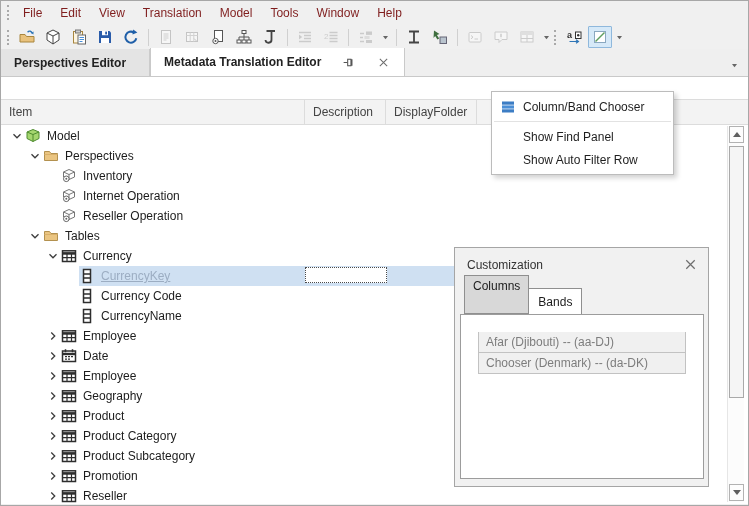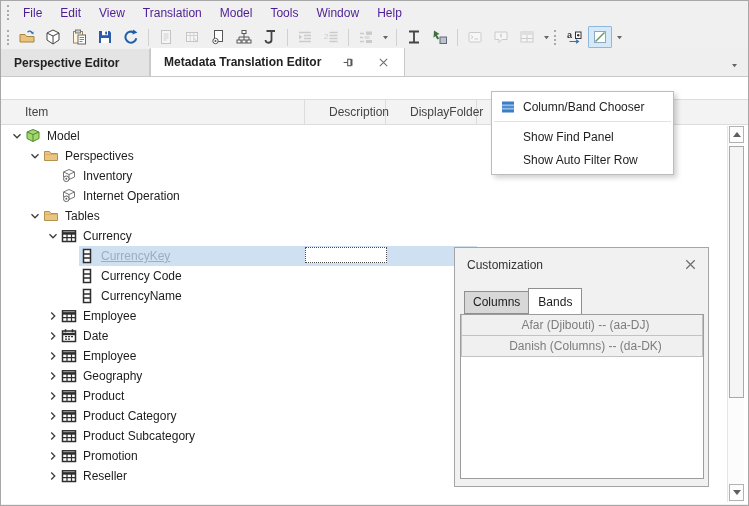--- a/index.html
+++ b/index.html
@@ -5,21 +5,21 @@
   html,body{margin:0;padding:0;background:#d8d8d8;}
   *{box-sizing:border-box;user-select:none;cursor:default;}
   .window{
     position:relative;width:749px;height:506px;background:#efefef;
     border:1px solid #a7a7a7;overflow:hidden;
     font-family:"Liberation Sans","DejaVu Sans",sans-serif;font-size:12px;color:#1c1c1c;
   }
   
   .menubar{position:absolute;left:0;top:0;right:0;height:23px;background:#f0f0f0;display:flex;align-items:center;padding-left:5px;}
   .bar-grip{width:3px;height:15px;border-left:2px dotted #a9a9a9;margin:0 4px 0 1px;}
-  .menu-item{padding:0 9px;height:100%;display:flex;align-items:center;color:#4c1d95;}
+  .menu-item{padding:0 9px;height:100%;display:flex;align-items:center;color:#7f1d1d;}
   
   .toolbar{position:absolute;left:0;top:23px;right:0;height:26px;background:#f0f0f0;display:flex;align-items:center;padding-left:5px;}
   .tb-btn{width:24px;height:22px;display:flex;align-items:center;justify-content:center;border:1px solid transparent;border-radius:1px;margin:0 1px;}
   .tb-btn.active{background:#d6e9f8;border-color:#8fb8dc;}
   .tb-btn.disabled .ico{opacity:.42;filter:grayscale(1);}
   .ico{width:16px;height:16px;display:block;}
   .tb-sep{width:1px;height:17px;background:#d0d0d0;margin:0 4px;flex:0 0 1px;}
   .tb-caret{width:12px;height:22px;display:flex;align-items:center;justify-content:center;margin-right:1px;}
   .tb-caret svg{width:9px;height:9px;}
   
@@ -28,21 +28,21 @@
   .tab:nth-of-type(1){min-width:149px;}
   .tab:nth-of-type(2){min-width:151px;}
   .tab.active{background:#fff;height:28px;border-left:1px solid #c9c9c9;border-right:1px solid #c9c9c9;position:relative;z-index:2;min-width:216px;gap:11px;}
   .tab-ctrl{width:16px;height:16px;margin-left:8px;display:flex;align-items:center;justify-content:center;}
   .tab-ctrl svg{width:13px;height:13px;}
   .tab-overflow{position:absolute;right:8px;top:10px;width:10px;height:10px;}
   .tab-overflow svg{width:9px;height:9px;}
   
   .content{position:absolute;left:0;top:76px;width:747px;height:427px;background:#fff;}
   .grid-header{position:absolute;left:0;top:22px;right:0;height:26px;background:#f3f3f3;border-top:1px solid #dcdcdc;border-bottom:1px solid #dcdcdc;display:flex;color:#444;}
-  .gh-cell{border-right:1px solid #dcdcdc;display:flex;align-items:center;padding-left:24px;height:100%;}
+  .gh-cell{border-right:1px solid #dcdcdc;display:flex;align-items:center;padding-left:8px;height:100%;}
   .gh-fill{flex:1;}
   .rows{position:absolute;left:0;top:49px;right:17px;bottom:0;overflow:hidden;}
   .trow{position:relative;height:20px;display:flex;align-items:center;white-space:nowrap;}
   .t-ind{flex:0 0 auto;height:1px;}
   .t-chev{width:16px;height:16px;flex:0 0 16px;display:flex;align-items:center;justify-content:center;position:relative;z-index:1;}
   .t-chev svg{width:14px;height:14px;}
   .t-ico{width:16px;height:16px;flex:0 0 16px;margin-right:6px;display:flex;align-items:center;justify-content:center;position:relative;z-index:1;}
   .t-label{position:relative;z-index:1;}
   .row-hl{position:absolute;left:78px;width:398px;top:0;bottom:0;background:#cfe0f2;}
   .trow.selected .t-label{color:#9cadc2;text-decoration:underline;}
@@ -59,23 +59,23 @@
   .ctxmenu{position:absolute;left:490px;top:90px;width:183px;background:#fff;border:1px solid #bcbcbc;box-shadow:3px 3px 5px rgba(0,0,0,.18);z-index:10;padding:3px 0;}
   .cm-item{height:23px;display:flex;align-items:center;position:relative;padding-left:31px;color:#1e1e1e;}
   .cm-icon{position:absolute;left:8px;top:50%;transform:translateY(-50%);width:16px;height:16px;}
   .cm-sep{height:1px;background:#e2e2e2;margin:3px 2px;}
   
   .custpanel{position:absolute;left:453px;top:246px;width:255px;height:240px;background:#f1f1f1;border:1px solid #a5a5a5;z-index:5;}
   .cp-title{position:absolute;left:12px;top:10px;color:#333;}
   .cp-close{position:absolute;right:10px;top:9px;width:15px;height:15px;}
   .cp-close svg{width:15px;height:15px;}
   .cp-tabs{position:absolute;left:9px;top:39px;height:27px;display:flex;align-items:flex-end;}
-  .cp-tab{padding:3px 8px 4px;background:#d8d8d8;border:1px solid #8f8f8f;margin-right:-1px;color:#1c1c1c;}
+  .cp-tab{padding:3px 8px 20px;background:#d8d8d8;border:1px solid #8f8f8f;margin-right:-1px;color:#1c1c1c;}
   .cp-tab.active{background:#fff;padding:6px 9px 5px;border-bottom:none;position:relative;z-index:2;}
-  .cp-list{position:absolute;left:5px;top:66px;width:244px;height:165px;background:#fff;border:1px solid #9c9c9c;padding:0;text-align:center;}
+  .cp-list{position:absolute;left:5px;top:66px;width:244px;height:165px;background:#fff;border:1px solid #9c9c9c;padding:17px;}
   .cp-item{height:21px;line-height:20px;background:#f0f0f0;border:1px solid #c2c2c2;border-top:none;color:#7d7d7d;padding-left:7px;}
   .cp-item:first-child{border-top:1px solid #c2c2c2;border-top-width:0;}
   .hidden-defs{position:absolute;width:0;height:0;overflow:hidden;}
 </style>
 </head>
 <body>
 
 <svg class="hidden-defs" xmlns="http://www.w3.org/2000/svg">
   <defs>
     <symbol id="i-open-folder" viewBox="0 0 16 16">
@@ -359,21 +359,21 @@
       <div class="tb-caret">
         <svg class="ico">
           <use href="#i-caret-down"></use>
         </svg>
       </div>
     </div>
 
   <div class="tabstrip">
     <div style="display:flex;align-items:flex-end;height:100%;" id="tabs">
         <div class="tab">
-          <span>Perspective Editor</span>
+          <span>Perspectives Editor</span>
         </div>
         <div class="tab active">
           <span>Metadata Translation Editor</span>
           <span class="tab-ctrl">
             <svg class="ico">
               <use href="#i-pin"></use>
             </svg>
           </span>
           <span class="tab-ctrl">
             <svg class="ico">
@@ -435,20 +435,30 @@
         </div>
         <div class="trow">
           <span class="t-ind" style="width: 44px;"></span>
           <span class="t-chev"></span>
           <span class="t-ico">
             <svg class="ico">
               <use href="#t-perspective"></use>
             </svg>
           </span>
           <span class="t-label">Internet Operation</span>
+        </div>
+        <div class="trow">
+          <span class="t-ind" style="width: 44px;"></span>
+          <span class="t-chev"></span>
+          <span class="t-ico">
+            <svg class="ico">
+              <use href="#t-perspective"></use>
+            </svg>
+          </span>
+          <span class="t-label">Reseller Operation</span>
         </div>
         <div class="trow">
           <span class="t-ind" style="width: 26px;"></span>
           <span class="t-chev">
             <svg class="ico">
               <use href="#t-chev-d"></use>
             </svg>
           </span>
           <span class="t-ico">
             <svg class="ico">
@@ -663,16 +673,16 @@
     <div class="cp-title">Customization</div>
     <div class="cp-close"><svg>
           <use href="#i-close"></use>
         </svg></div>
     <div class="cp-tabs" id="cptabs">
         <div class="cp-tab">Columns</div>
         <div class="cp-tab active">Bands</div>
       </div>
     <div class="cp-list" id="cplist">
         <div class="cp-item">Afar (Djibouti) -- (aa-DJ)</div>
-        <div class="cp-item">Danish (Columns) -- (da-DK)</div>
+        <div class="cp-item">Chooser (Denmark) -- (da-DK)</div>
       </div>
   </div>
 </div>
 
 </body></html>

